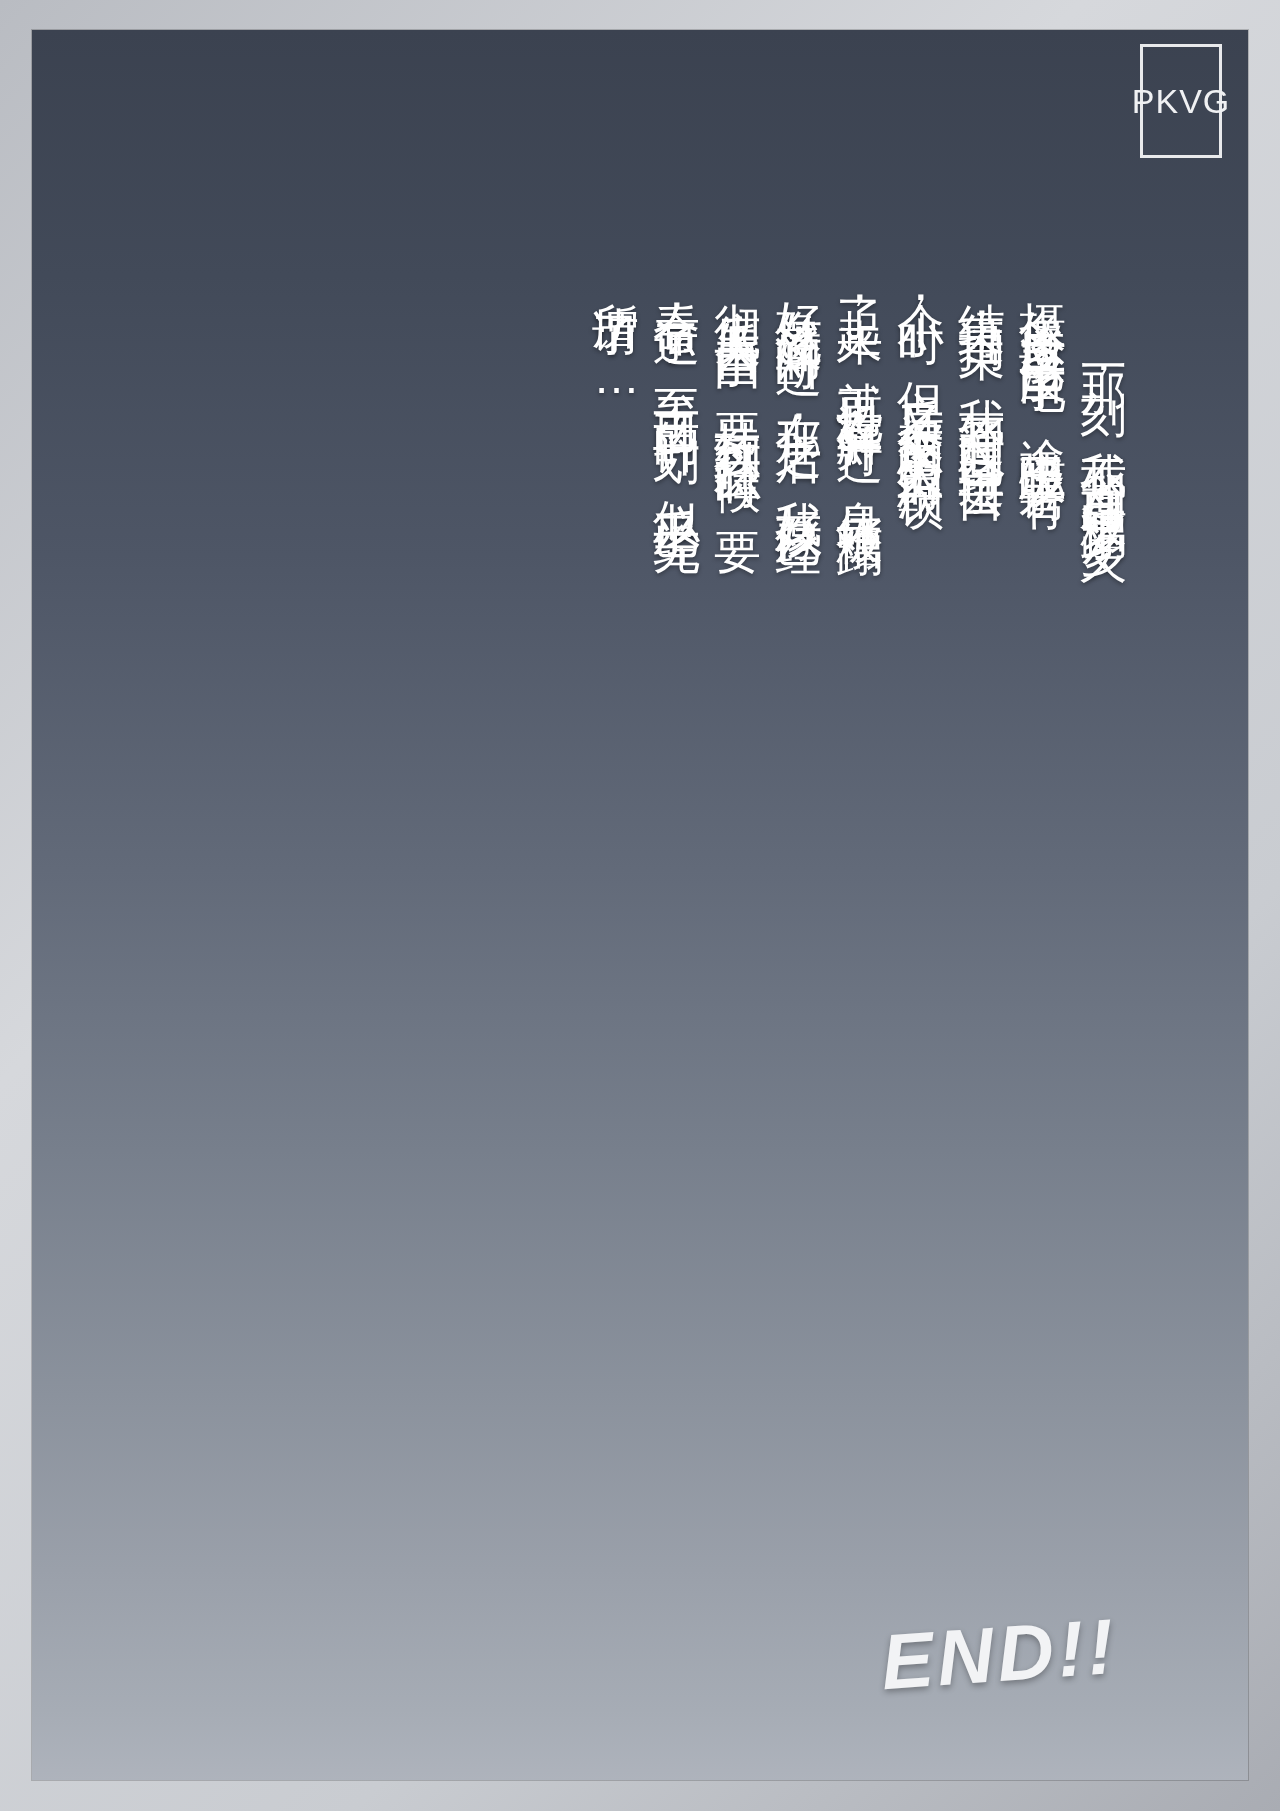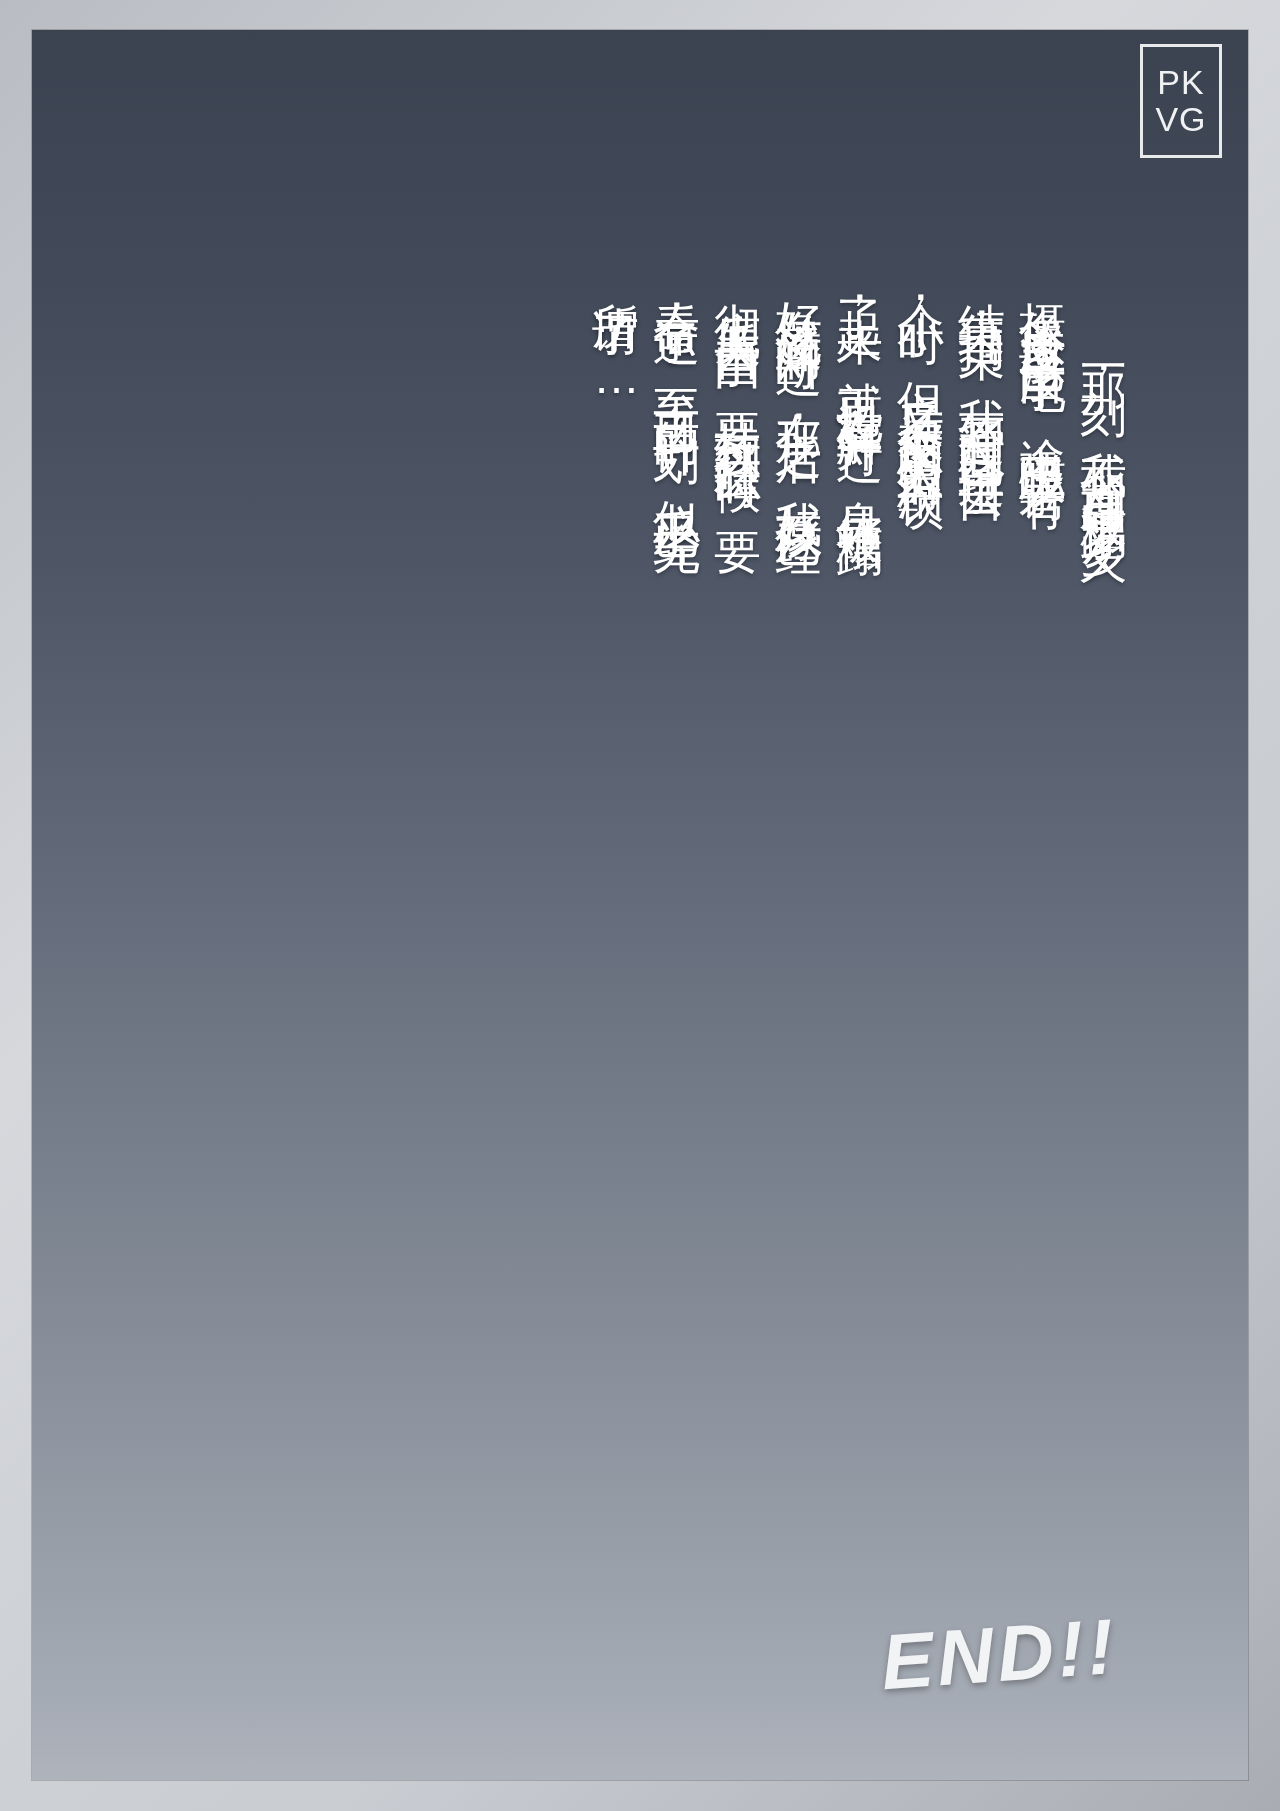--- a/index.html
+++ b/index.html
@@ -50,21 +50,20 @@
   }
   
   .watermark {
     position: absolute;
     right: 26px;
     top: 14px;
     width: 76px;
     height: 108px;
     border: 3px solid #e9eaec;
     display: flex;
-    flex-direction: column;
     align-items: center;
     justify-content: center;
     color: #f0f1f3;
     font-size: 34px;
     line-height: 1.08;
     letter-spacing: 1px;
     font-family: "Liberation Sans", sans-serif;
   }
   .watermark span { display: block; }
 

